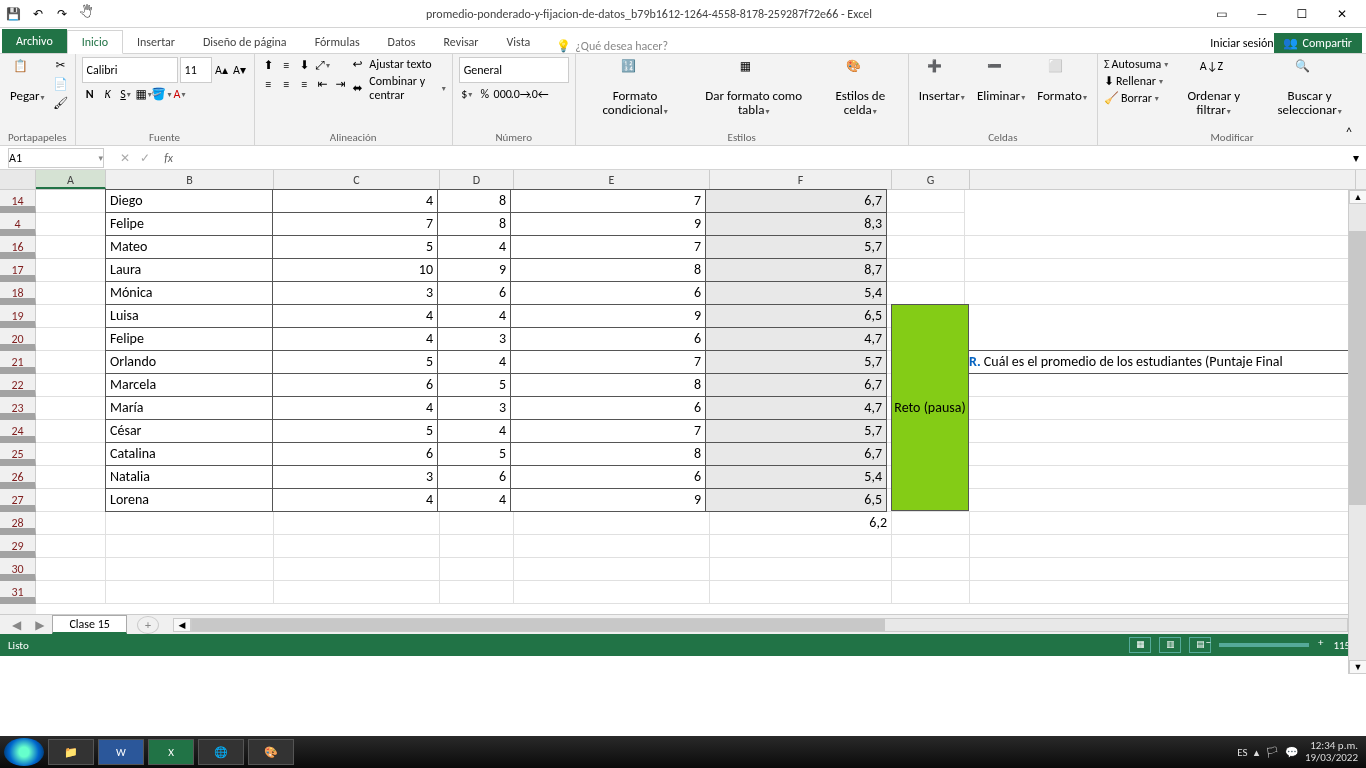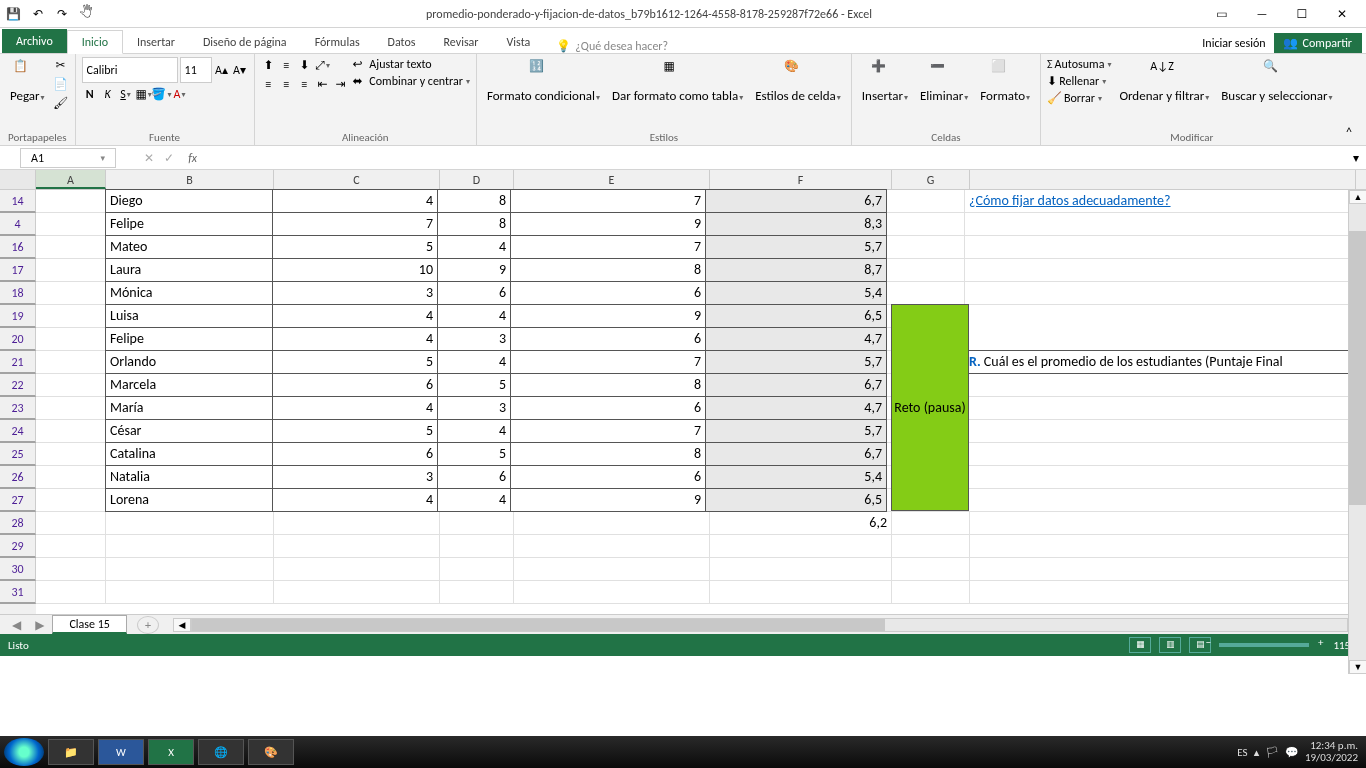--- a/index.html
+++ b/index.html
@@ -12,56 +12,56 @@
 .title-text { flex: 1; text-align: center; color: #444; font-size: 12px; }
 .win-controls { display: flex; gap: 4px; }
 .win-btn { width: 36px; height: 20px; display: flex; align-items: center; justify-content: center; cursor: pointer; }
 
 
 .ribbon-tabs { height: 26px; background: #fff; display: flex; align-items: flex-end; padding-left: 2px; border-bottom: 1px solid #d4d4d4; }
 .ribbon-tab { padding: 4px 14px; font-size: 12px; color: #444; cursor: pointer; margin-top: 12px; }
 .ribbon-tab.file { background: #217346; color: #fff; padding: 5px 14px; }
 .ribbon-tab.active { background: #fff; border: 1px solid #d4d4d4; border-bottom: 1px solid #fff; margin-bottom: -1px; color: #217346; }
 .tellme { margin-left: 12px; color: #888; display: flex; align-items: center; gap: 4px; font-size: 12px; }
-.tabs-right { margin-left: auto; display: flex; align-items: center; gap: 8px; padding-right: 4px; }
+.tabs-right { margin-left: auto; display: flex; align-items: center; padding-right: 4px; }
 .share-btn { background: #217346; color: #fff; padding: 3px 10px; display: flex; align-items: center; gap: 4px; font-size: 12px; }
 
 
 .ribbon { height: 92px; background: #f3f3f3; display: flex; border-bottom: 1px solid #d4d4d4; position: relative; }
 .group { border-right: 1px solid #d4d4d4; padding: 3px 6px 1px 6px; display: flex; flex-direction: column; }
 .group-body { flex: 1; display: flex; align-items: flex-start; gap: 4px; }
 .group-label { text-align: center; font-size: 11px; color: #666; padding-top: 2px; }
 .big-btn { display: flex; flex-direction: column; align-items: center; justify-content: flex-start; gap: 2px; cursor: pointer; padding: 2px 4px; }
 .big-icon { width: 28px; height: 28px; }
 .btn-label { font-size: 13px; text-align: center; line-height: 1.1; }
 .col { display: flex; flex-direction: column; gap: 3px; }
 .row { display: flex; gap: 2px; align-items: center; }
 .small-icon { width: 16px; height: 16px; display: flex; align-items: center; justify-content: center; cursor: pointer; }
 .dd-arrow::after { content: "▾"; font-size: 8px; color: #666; margin-left: 1px; }
 .input-font { background: #fff; border: 1px solid #ccc; height: 20px; font-size: 12px; padding: 12px 4px; }
 .collapse { position: absolute; right: 4px; bottom: 4px; width: 16px; height: 16px; cursor: pointer; }
 
 
 .formula-row { height: 24px; display: flex; align-items: center; border-bottom: 1px solid #d4d4d4; background: #fff; }
-.name-box { width: 96px; border: 1px solid #ccc; height: 20px; margin: 2px 20px; padding: 0 10px; background: #fff; display: flex; align-items: center; justify-content: space-between; }
+.name-box { width: 96px; border: 1px solid #ccc; height: 20px; margin: 2px 8px; padding: 0 0; background: #fff; display: flex; align-items: center; justify-content: space-between; }
 .fb-btns { display: flex; gap: 10px; padding: 0 8px; color: #aaa; }
 .fx { font-style: italic; color: #666; padding: 0 6px; cursor: pointer; }
 .formula-input { flex: 1; height: 20px; border: none; }
 .fb-expand { width: 20px; display:flex; align-items:center; justify-content:center; cursor:pointer; }
 
 
 .col-headers { height: 20px; display: flex; background: #f0f0f0; border-bottom: 1px solid #ccc; }
 .corner { width: 36px; border-right: 1px solid #ccc; background: #e8e8e8; }
 .ch { border-right: 1px solid #ccc; text-align: center; font-size: 12px; color: #444; line-height: 20px; cursor: pointer; }
 .ch.sel { background: #d5e2d3; border-bottom: 2px solid #217346; }
 
 
 .grid-wrap { display: flex; height: 424px; }
 .row-headers { width: 36px; background: #f0f0f0; }
-.rh { height: 23px; border-bottom: 2px solid #a3a3a3; border-right: 1px solid #ccc; text-align: center; font-size: 12px; color: #4c1d95; line-height: 23px; cursor: pointer; }
+.rh { height: 23px; border-bottom: 7px solid #a3a3a3; border-right: 1px solid #ccc; text-align: center; font-size: 12px; color: #7f1d1d; line-height: 23px; cursor: pointer; }
 .cells { flex: 1; position: relative; }
 .data-row { display: flex; height: 23px; }
 .cell { border-right: 1px solid #e0e0e0; border-bottom: 1px solid #e0e0e0; padding: 0 4px; font-size: 14px; font-family: Calibri; line-height: 22px; overflow: hidden; white-space: nowrap; }
 .bordered { border: 1px solid #555; margin: -1px 0 0 -1px; }
 .num { text-align: right; }
 .shade { background: #e8e8e8; }
 .link { color: #0563c1; text-decoration: underline; }
 .bold-r { color: #0563c1; font-weight: bold; }
 .mergeG { display:flex; align-items:center; justify-content:center; text-align:center; font-size:14px; }
 
@@ -193,20 +193,33 @@
         </div>
       </div>
       <div class="col">
         <div class="row"><span>↩</span>&nbsp;<span>Ajustar texto</span></div>
         <div class="row dd-arrow"><span>⬌</span>&nbsp;<span>Combinar y centrar</span></div>
       </div>
     </div>
     <div class="group-label">Alineación</div>
   </div>
 
+  <div class="group">
+    <div class="group-body col">
+      <input class="input-font" style="width: 110px;" value="General">
+      <div class="row">
+        <span class="small-icon dd-arrow">$</span>
+        <span class="small-icon">%</span>
+        <span class="small-icon">000</span>
+        <span class="small-icon">.0→</span>
+        <span class="small-icon">.0←</span>
+      </div>
+    </div>
+    <div class="group-label">Número</div>
+  </div>
 
   <div class="group">
     <div class="group-body">
       <div class="big-btn">
           <div class="big-icon">🔢</div>
           <span class="btn-label dd-arrow">Formato condicional</span>
         </div>
       <div class="big-btn">
           <div class="big-icon">▦</div>
           <span class="btn-label dd-arrow">Dar formato como tabla</span>
@@ -307,21 +320,20 @@
     </div>
   <div class="cells" id="cells">
       <div class="data-row">
         <div class="cell cA"></div>
         <div class="cell cB bordered">Diego</div>
         <div class="cell cC bordered num">4</div>
         <div class="cell cD bordered num">8</div>
         <div class="cell cE bordered num">7</div>
         <div class="cell cF bordered num shade">6,7</div>
         <div class="cell cG"></div>
-        <div class="cell cH"><span class="link">¿Cómo fijar datos adecuadamente?</span></div>
       </div>
       <div class="data-row">
         <div class="cell cA"></div>
         <div class="cell cB bordered">Felipe</div>
         <div class="cell cC bordered num">7</div>
         <div class="cell cD bordered num">8</div>
         <div class="cell cE bordered num">9</div>
         <div class="cell cF bordered num shade">8,3</div>
         <div class="cell cG"></div>
         <div class="cell cH"></div>

